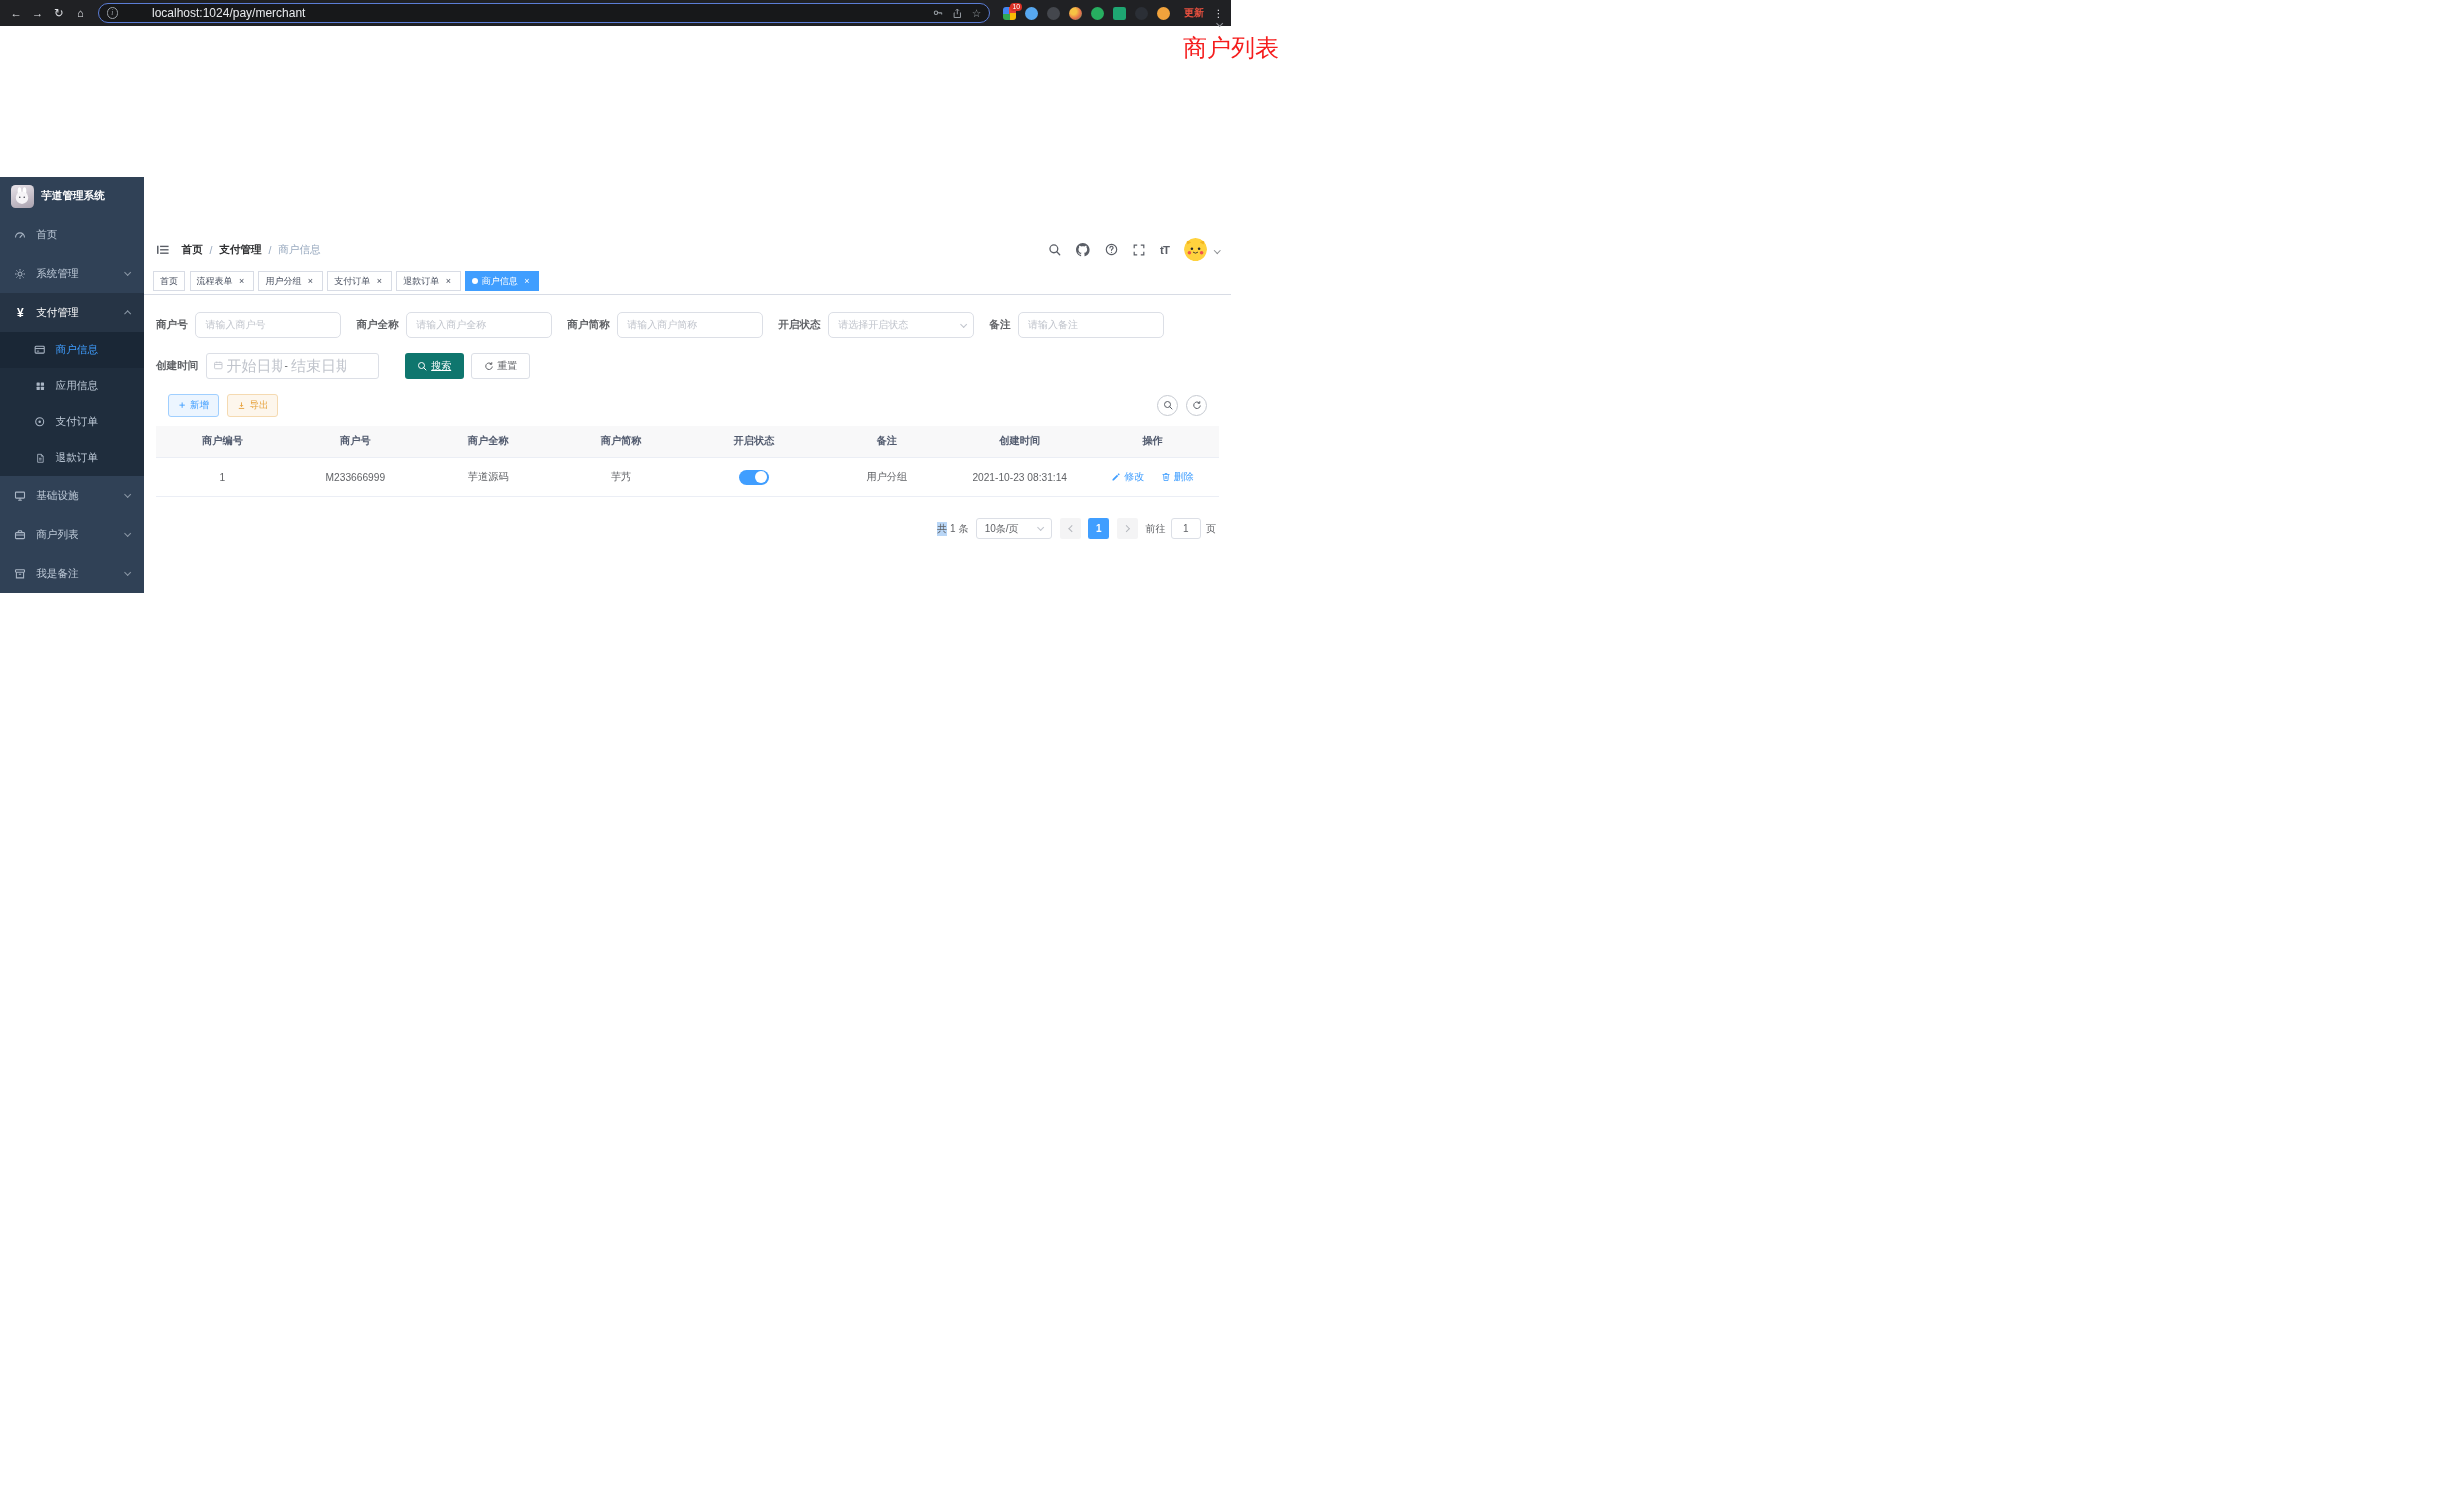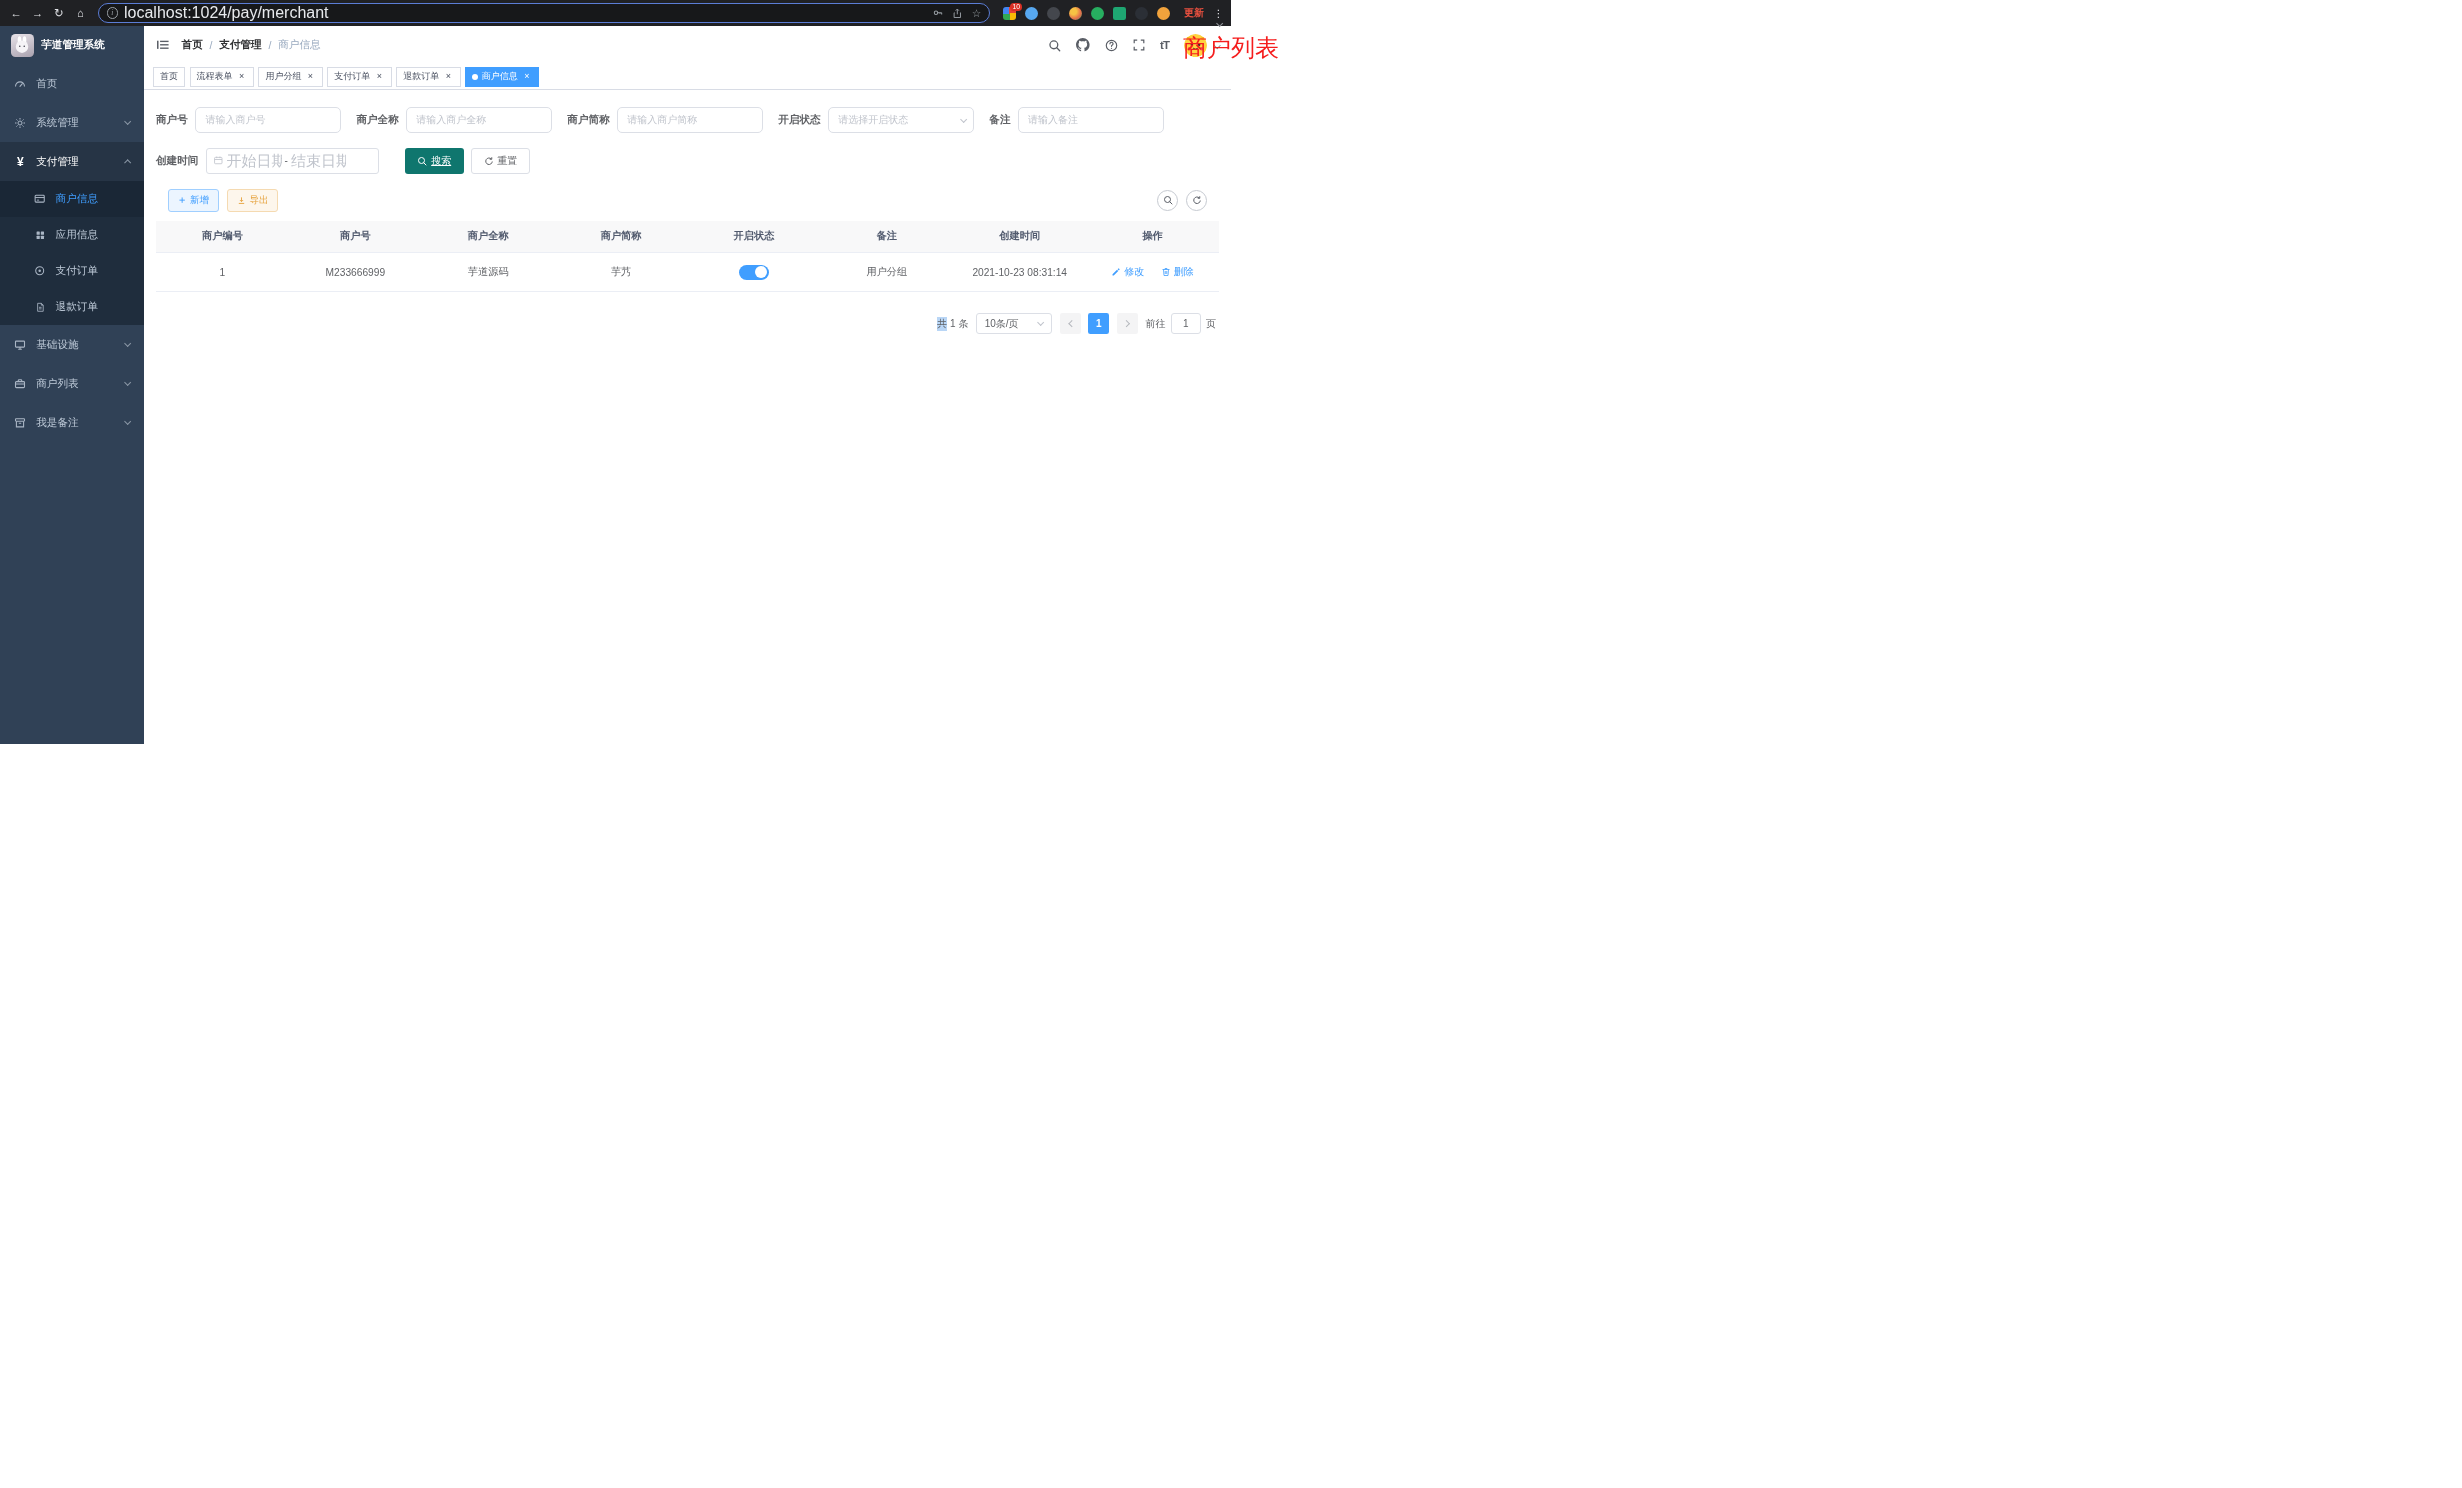--- a/index.html
+++ b/index.html
@@ -11,21 +11,21 @@
 
   
   .chrome { height: 26px; background: #202124; display: flex; align-items: center;
             padding: 0 6px; gap: 1.5px; position: relative; z-index: 40; }
   .navbtn { width: 20px; text-align: center; color: #dfe1e5; font-size: 11.4px; line-height: 26px; cursor: pointer; }
   .omnibox { flex: 1; height: 20px; background: #17181a; border: 1.5px solid #5b7dd6; border-radius: 10.6px;
              display: flex; align-items: center; padding: 0 7.6px; margin: 0 6px; gap: 6px; min-width: 0; }
   .info-badge { width: 11.4px; height: 11.4px; border: 1.1px solid #9aa0a6; border-radius: 50%;
                 color: #9aa0a6; font-size: 7.6px; font-style: italic; font-family: "Liberation Serif", serif;
                 display: flex; align-items: center; justify-content: center; flex: none; }
-  .url { color: #e8eaed; font-size: 16px; white-space: nowrap; overflow: hidden; flex: 1; }
+  .url { color: #e8eaed; font-size: 12px; white-space: nowrap; overflow: hidden; flex: 1; margin-left: 28px; }
   .ob-right { display: flex; align-items: center; gap: 9px; color: #9aa0a6; flex: none; }
   .ob-right .star { font-size: 10.6px; line-height: 1; }
   .ext-row { display: flex; align-items: center; gap: 9px; padding: 0 6px; }
   .ext { width: 13px; height: 13px; border-radius: 50%; position: relative; cursor: pointer; flex: none; }
   .ext-grid { border-radius: 3px; background: conic-gradient(#ea4335 0 25%, #fbbc05 0 50%, #34a853 0 75%, #4285f4 0); }
   .ext-drop { background: #57a8f0; }
   .ext-dark { background: #44474d; }
   .ext-avatar { background: radial-gradient(circle at 35% 35%, #f6c344 25%, #e5704c 60%, #3f9c5c); }
   .ext-greenc { background: #27ae60; }
   .ext-greens { border-radius: 2.3px; background: #1ea672; }
@@ -33,21 +33,21 @@
   .ext-orange { background: #f2a33c; }
   .ext-badge { position: absolute; top: -3.8px; right: -6px; background: #d93025; color: #fff;
                font-size: 6.8px; line-height: 8.3px; padding: 0 2.3px; border-radius: 3.8px; }
   .update-btn { color: #e8503f; font-size: 10px; font-weight: 600; padding: 0 6px; cursor: pointer; white-space: nowrap; }
   .dots { color: #dfe1e5; font-size: 10.6px; width: 13.6px; text-align: center; cursor: pointer; }
   .chrome-caret { position: absolute; right: 8.3px; top: 20.5px; width: 5.3px; height: 5.3px;
                   border-right: 1.2px solid #8f9398; border-bottom: 1.2px solid #8f9398;
                   transform: rotate(45deg); z-index: 60; cursor: pointer; }
 
   
-  .app { display: flex; height: calc(100% - 26px); }
+  .app { display: flex; height: calc(100% - 26px); align-items: center; }
 
   
   .sidebar { width: 144px; background: #304156; color: #bfcbd9; flex: none; display: flex; flex-direction: column; }
   .logo { height: 38px; display: flex; align-items: center; gap: 7.6px; padding: 0 10.6px; cursor: pointer; }
   .logo-avatar { width: 23px; height: 23px; border-radius: 4.5px; overflow: hidden; flex: none;
                  background: linear-gradient(160deg,#e9e4ea,#a9a1ae); display:flex; align-items:center; justify-content:center; }
   .logo-title { color: #fff; font-size: 10.6px; font-weight: 700; white-space: nowrap; }
   .menu-item { height: 39px; display: flex; align-items: center; padding: 0 13.6px; gap: 9px;
                font-size: 10.6px; cursor: pointer; }
   .menu-item.open { background: #263445; color: #fff; }

